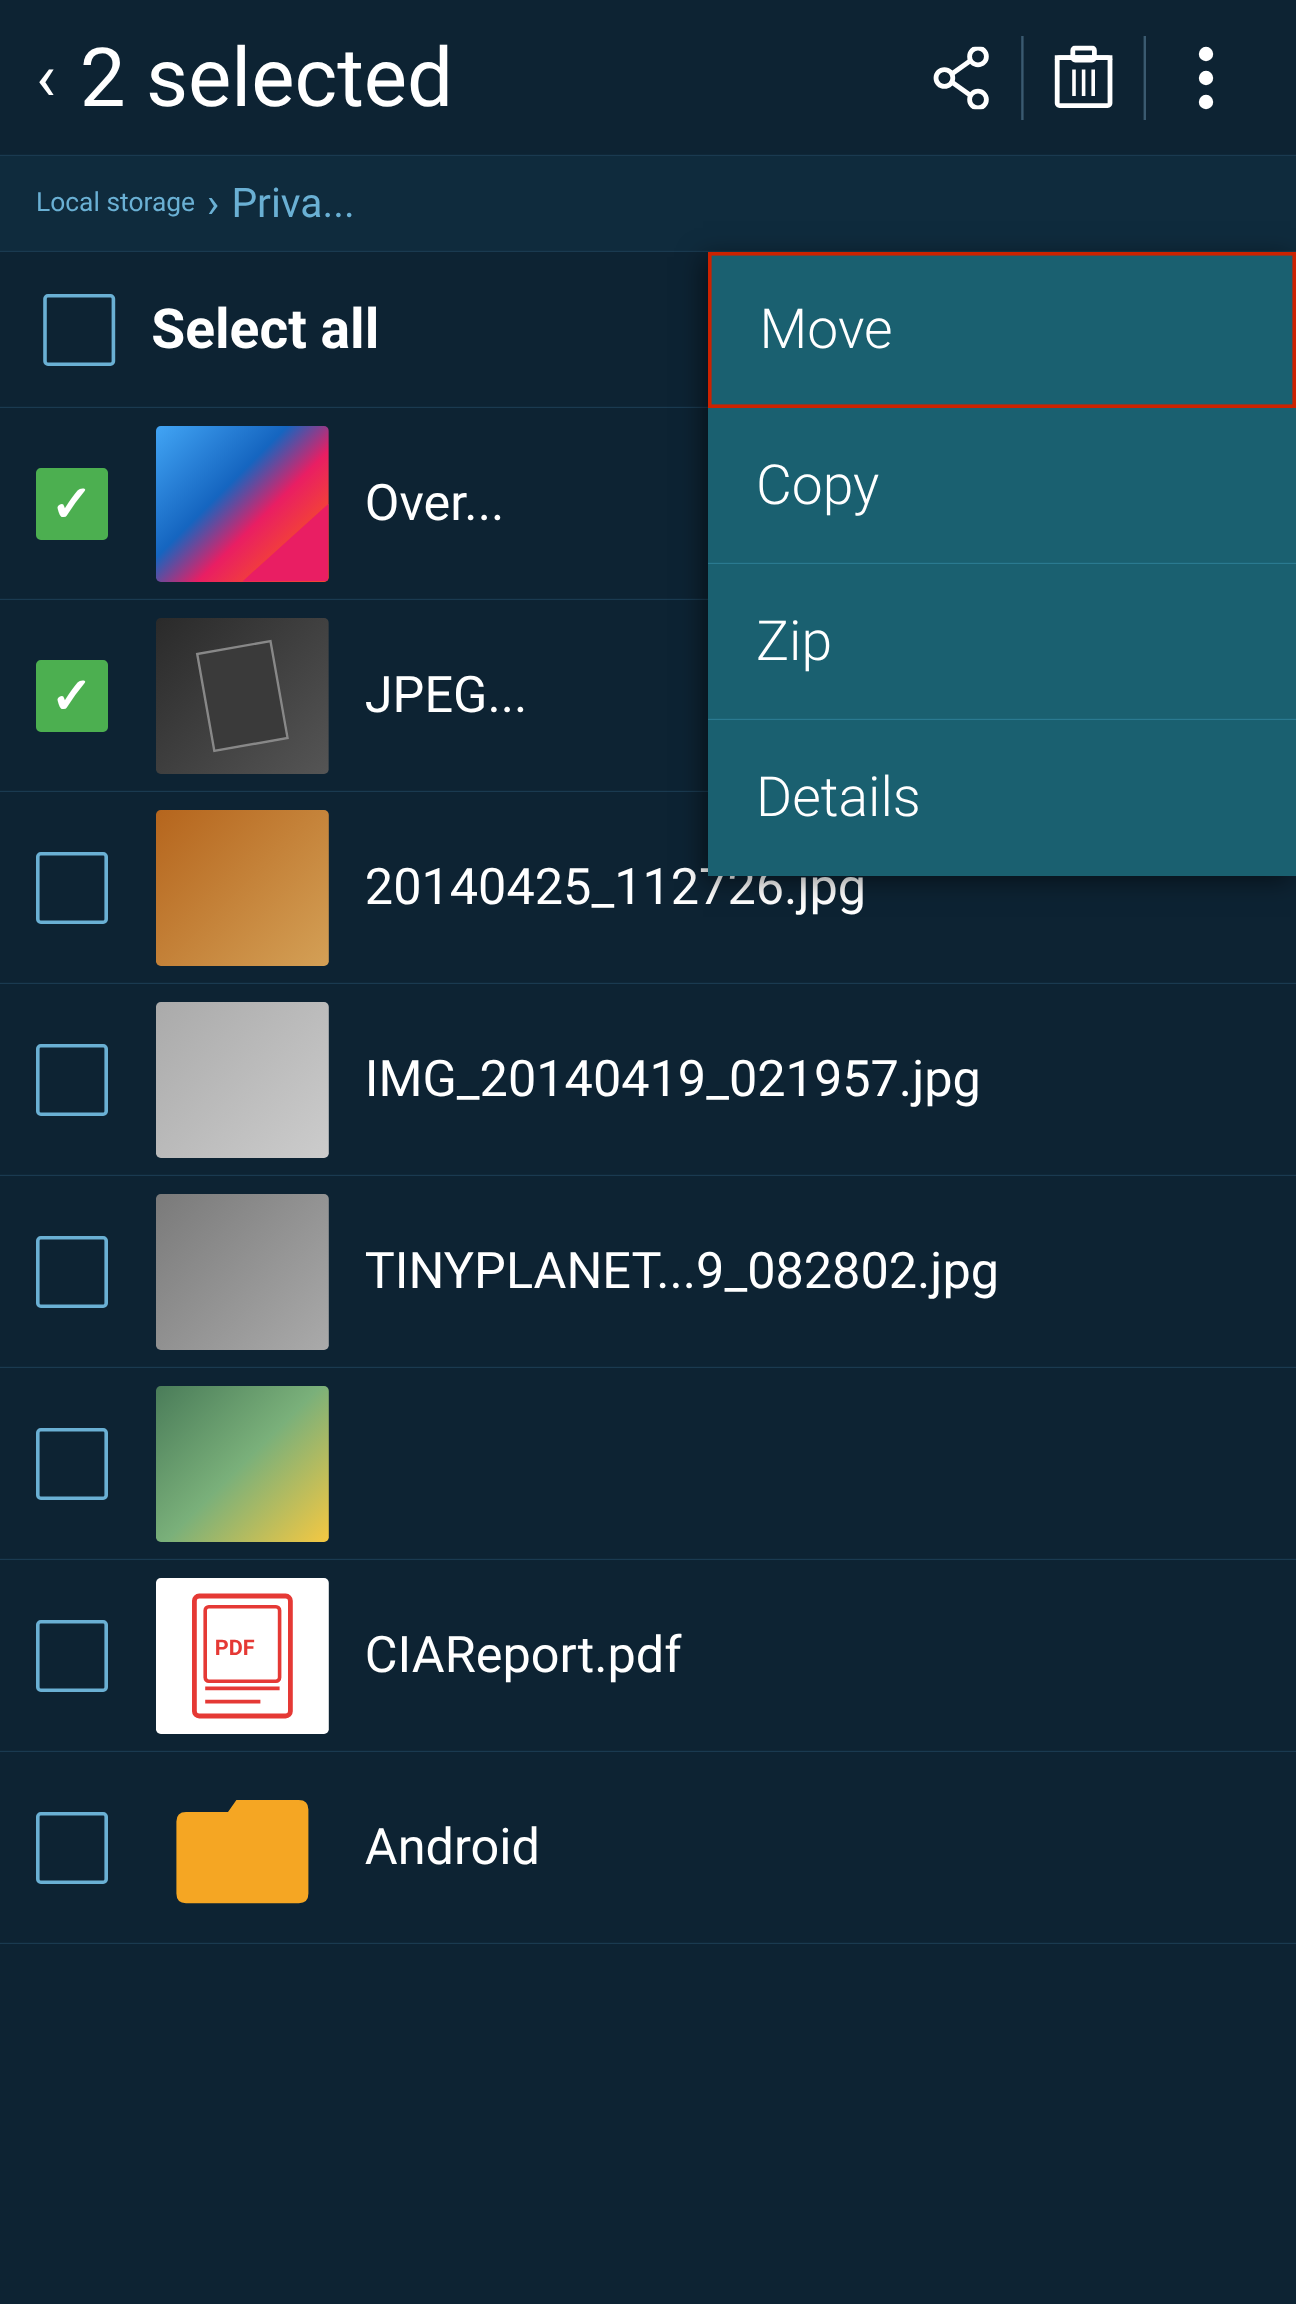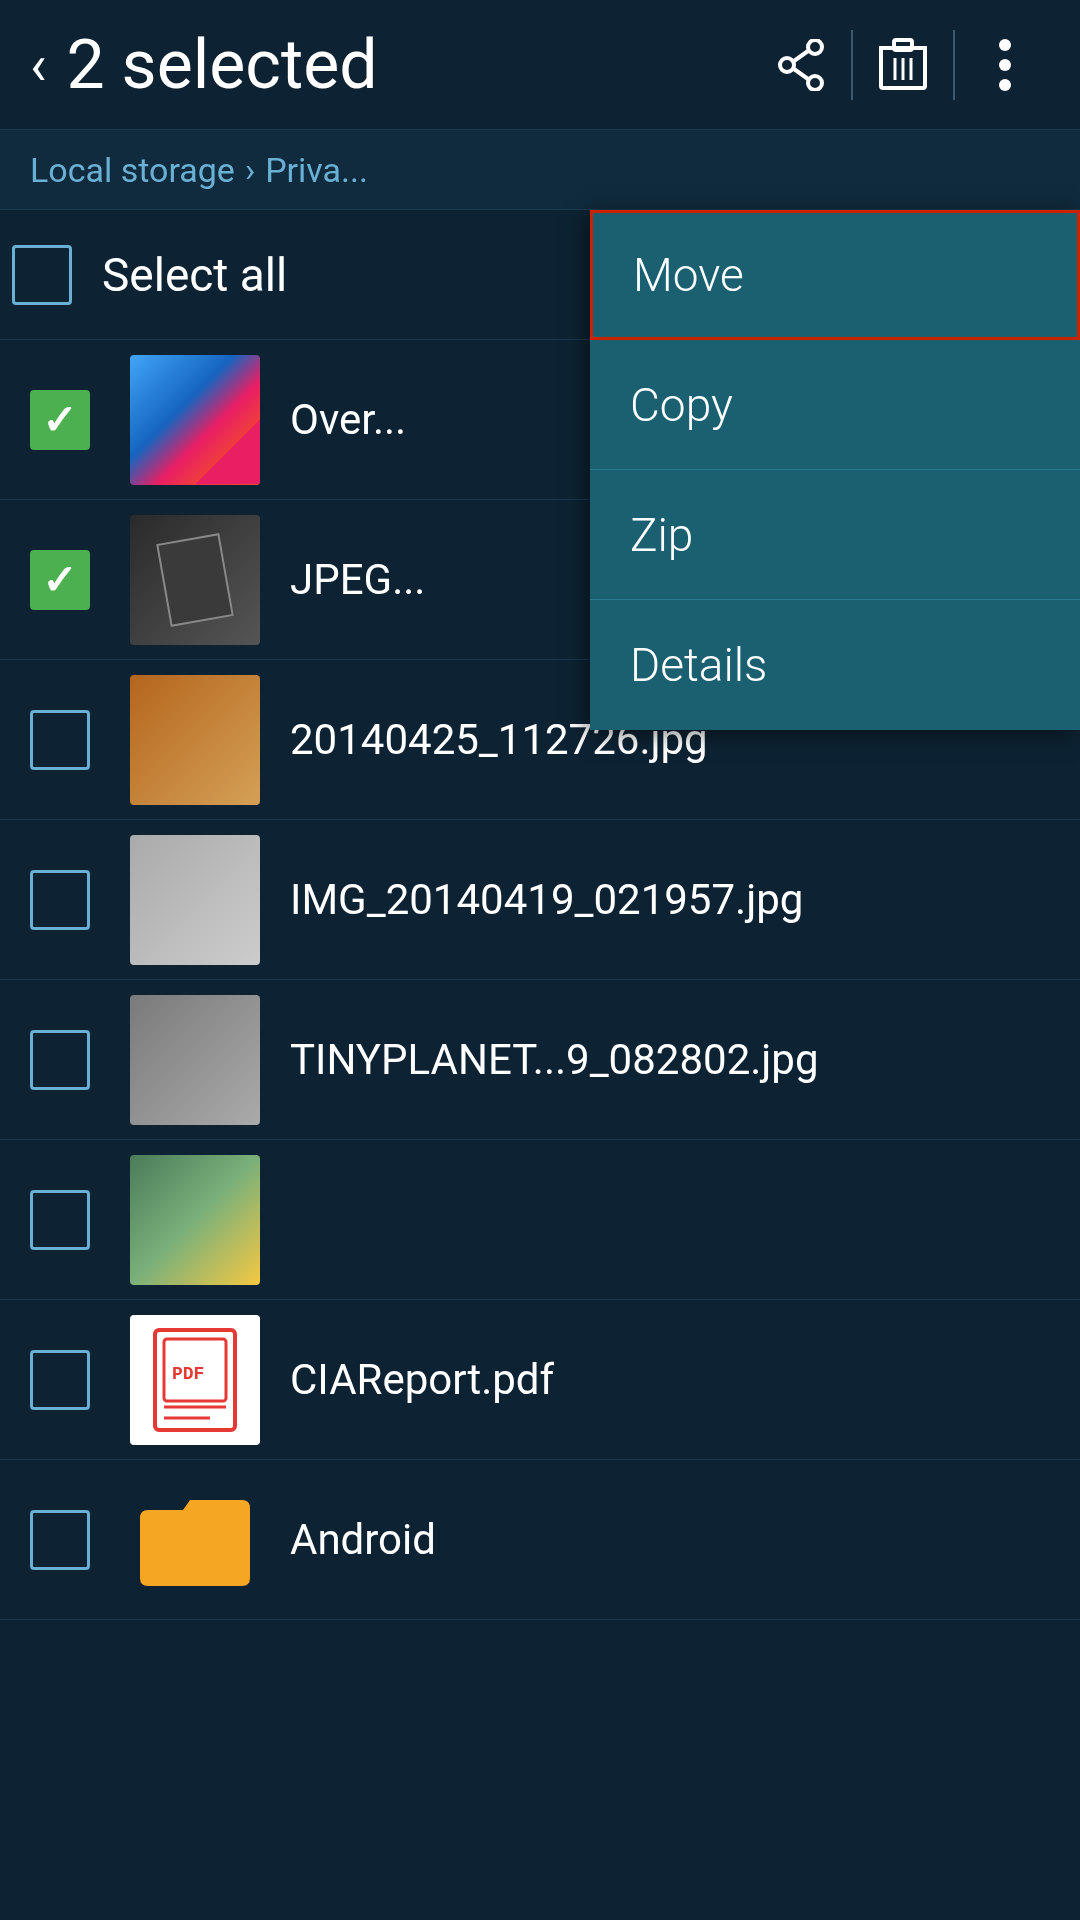--- a/index.html
+++ b/index.html
@@ -60,43 +60,44 @@
     
     .breadcrumb-bar {
       display: flex;
       align-items: center;
       background-color: #0f2b3d;
       height: 80px;
       padding: 0 30px;
       border-bottom: 1px solid #1a3a50;
     }
     .breadcrumb-text {
-      font-size: 34px;
+      font-size: 22px;
       color: #6ab0d4;
     }
     .breadcrumb-arrow {
       font-size: 34px;
       color: #6ab0d4;
       margin: 0 10px;
     }
     .breadcrumb-current {
       font-size: 34px;
       color: #6ab0d4;
     }
 
     
     .select-all-row {
       display: flex;
       align-items: center;
       background-color: #0d2333;
       height: 130px;
-      padding: 0 12px;
+      padding: 0 36px;
       border-bottom: 1px solid #1a3a50;
       position: relative;
       z-index: 1;
+      font-weight: bold;
     }
     .checkbox {
       width: 60px;
       height: 60px;
       border: 3px solid #6ab0d4;
       border-radius: 4px;
       margin-right: 30px;
       display: flex;
       align-items: center;
       justify-content: center;
@@ -122,30 +123,29 @@
     .file-item {
       display: flex;
       align-items: center;
       background-color: #0d2333;
       height: 160px;
       padding: 0 30px;
       border-bottom: 1px solid #1a3a50;
       position: relative;
     }
     .file-thumb {
-      width: 130px;
+      width: 144px;
       height: 130px;
       margin: 0 30px 0 10px;
       flex-shrink: 0;
       border-radius: 4px;
       overflow: hidden;
       display: flex;
       align-items: center;
       justify-content: center;
-      font-family: Liberation Mono, monospace;
     }
     .file-name {
       font-size: 42px;
       color: #ffffff;
       white-space: nowrap;
       overflow: hidden;
       text-overflow: ellipsis;
     }
     .thumb-photo1 {
       background: linear-gradient(135deg, #b5651d 0%, #d4a056 100%);

